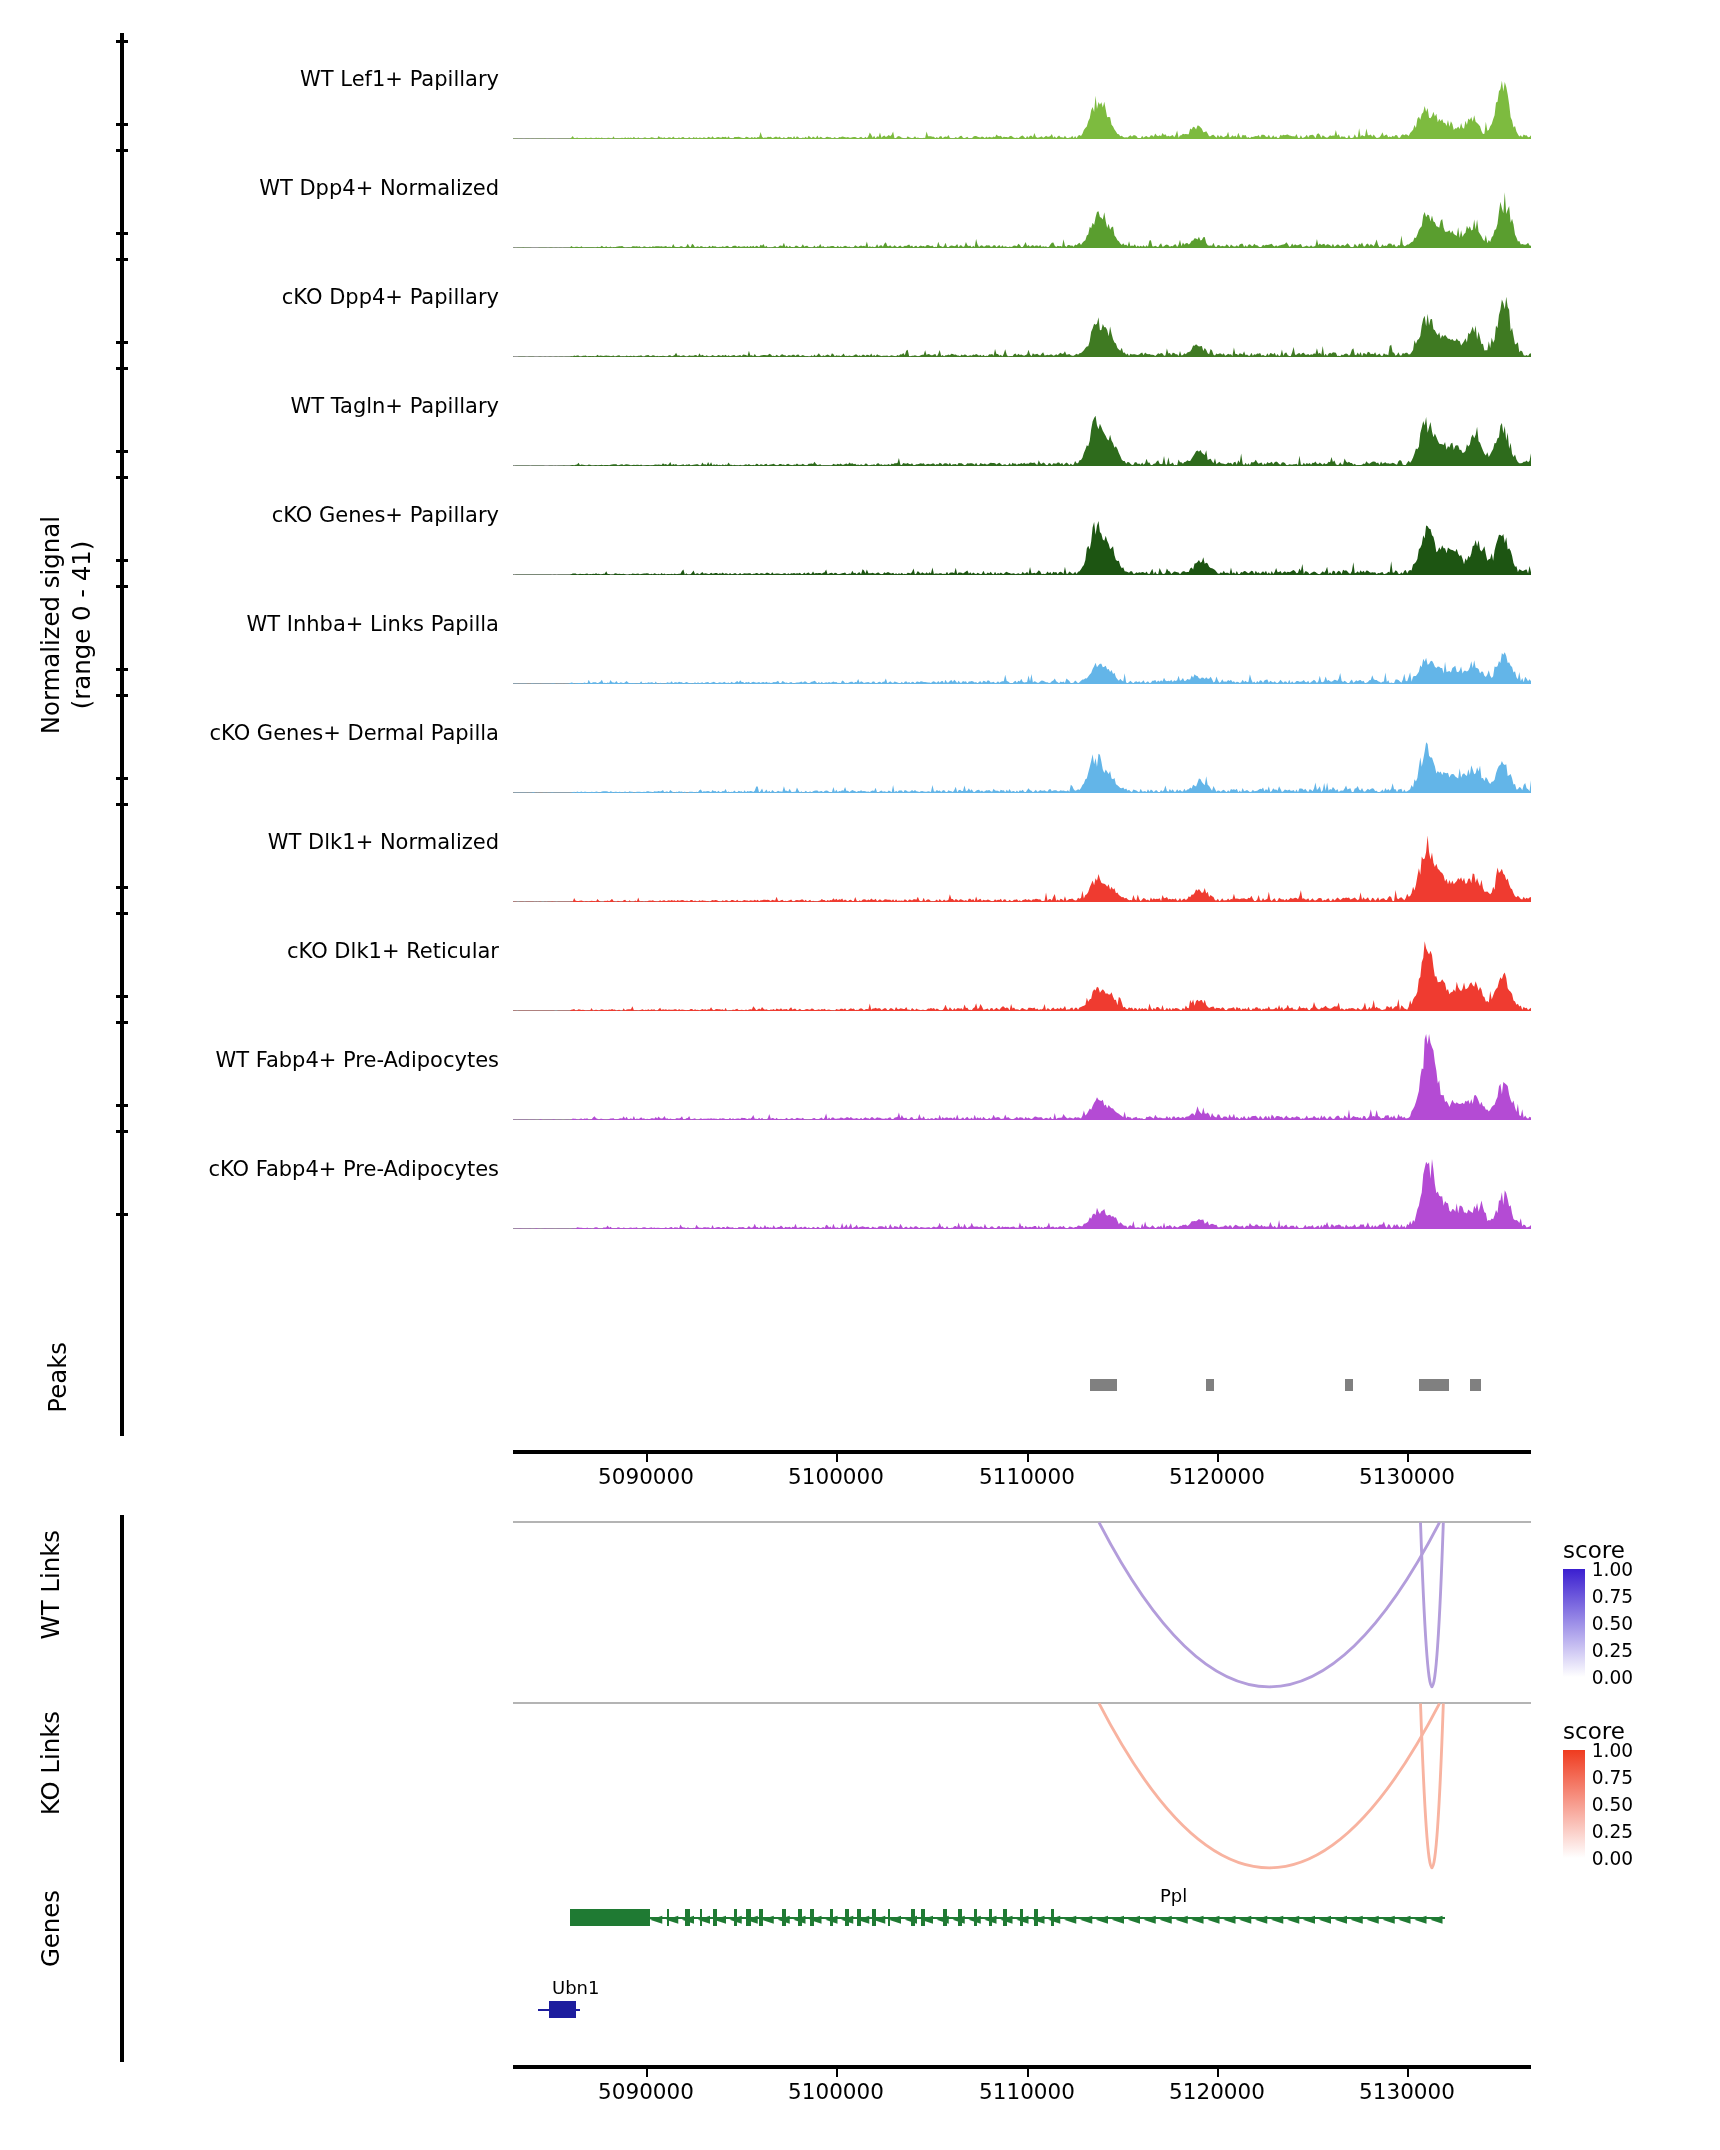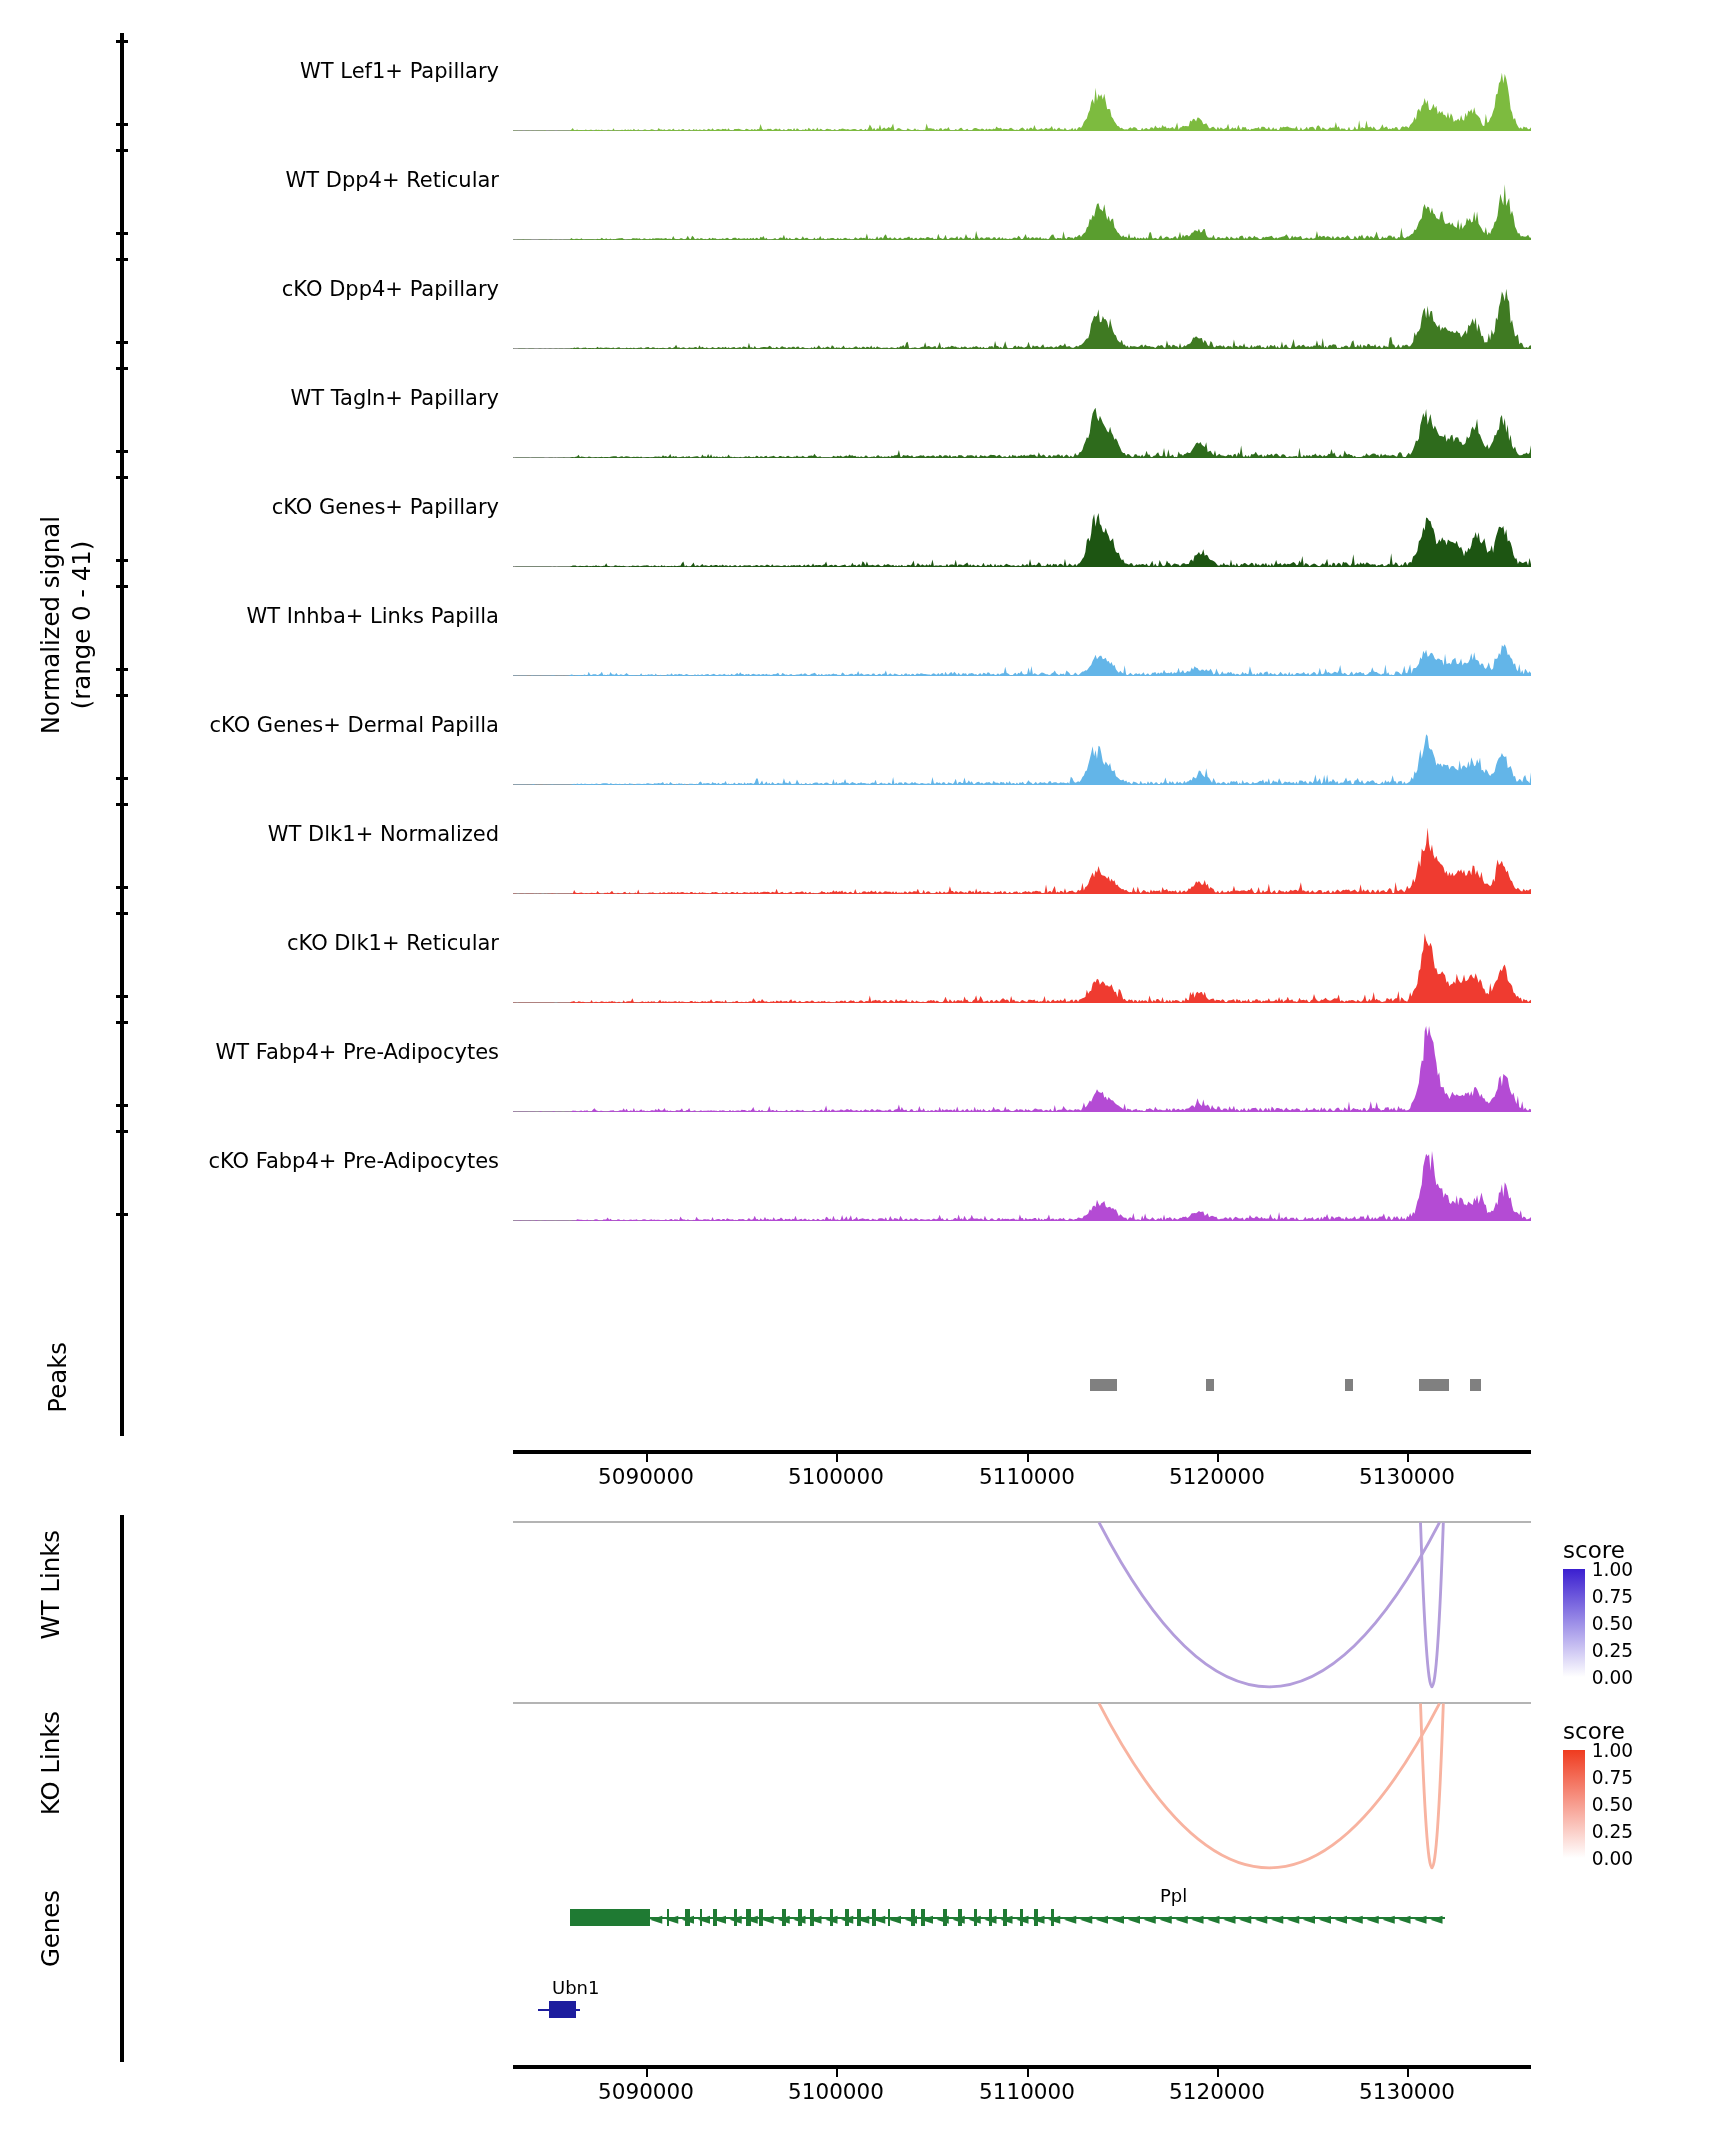--- a/index.html
+++ b/index.html
@@ -1,21 +1,21 @@
 <!DOCTYPE html>
 <html style="font-size:11.5px"><head>
 <meta charset="utf-8">
 <style>
   html,body{margin:0;padding:0;background:#ffffff;}
   body{width:1721px;height:2151px;font-family:"DejaVu Sans","Liberation Sans",sans-serif;color:#000;position:relative;overflow:hidden;}
   .root{position:absolute;inset:0;}
   .vlabel{writing-mode:vertical-rl;transform:rotate(180deg);text-align:center;}
 
   
-  #tracks{position:absolute;left:0;top:8px;width:1464px;height:1333px;}
+  #tracks{position:absolute;left:0;top:16px;width:1464px;height:1333px;}
   .track-row{position:absolute;left:0;width:1721px;height:109px;}
   .track-label{position:absolute;right:1222px;top:24.4px;font-size:21px;white-space:nowrap;text-align:right;}
   .track-plot{position:absolute;left:513px;top:0;width:1018px;height:109px;}
   .baseline{position:absolute;left:0;right:0;bottom:13px;height:0.7px;background:#9a9a9a;}
   .sig{position:absolute;left:0;bottom:13px;width:1018px;height:86px;}
 
   
   #sig-axis{position:absolute;left:116px;top:33px;width:10px;height:1312px;}
   #sig-axis .spine{position:absolute;left:4.3px;top:0;width:3.6px;height:100%;background:#000;}
   #sig-axis .tick{position:absolute;left:0;width:12.2px;height:2.9px;background:#000;}
@@ -76,21 +76,21 @@
       <div class="track-row" style="top: 27px;">
         <div class="track-label">WT Lef1+ Papillary</div>
         <div class="track-plot">
           <div class="baseline"></div>
           <svg class="sig" viewBox="0 0 1420 120" preserveAspectRatio="none">
             <polygon points="0,120 0.0,119.7 2.0,119.6 4.1,119.7 6.1,119.8 8.1,119.9 10.2,119.8 12.2,119.8 14.2,119.9 16.3,119.9 18.3,119.7 20.3,119.8 22.3,119.7 24.4,119.9 26.4,119.7 28.4,119.7 30.5,119.9 32.5,119.6 34.5,119.6 36.6,119.8 38.6,119.8 40.6,119.8 42.7,119.7 44.7,119.3 46.7,119.9 48.8,119.9 50.8,119.6 52.8,119.6 54.8,119.6 56.9,119.6 58.9,119.9 60.9,119.9 63.0,119.8 65.0,119.7 67.0,119.6 69.1,119.8 71.1,119.8 73.1,119.8 75.2,119.7 77.2,119.7 79.2,119.8 81.3,118.2 83.3,115.7 85.3,119.1 87.4,119.1 89.4,117.9 91.4,119.1 93.4,118.7 95.5,118.6 97.5,118.9 99.5,118.8 101.6,118.0 103.6,118.9 105.6,119.0 107.7,118.1 109.7,118.2 111.7,119.6 113.8,119.0 115.8,118.0 117.8,118.5 119.9,118.2 121.9,119.0 123.9,118.0 126.0,119.3 128.0,118.9 130.0,119.5 132.0,118.4 134.1,118.4 136.1,119.4 138.1,119.5 140.2,116.2 142.2,119.5 144.2,118.9 146.3,118.9 148.3,119.3 150.3,118.7 152.4,118.4 154.4,119.4 156.4,117.6 158.5,119.1 160.5,117.8 162.5,118.7 164.5,117.9 166.6,119.4 168.6,116.8 170.6,118.8 172.7,119.2 174.7,117.4 176.7,118.9 178.8,119.6 180.8,119.4 182.8,117.8 184.9,118.0 186.9,118.8 188.9,119.0 191.0,118.6 193.0,117.7 195.0,118.0 197.1,118.6 199.1,119.5 201.1,119.2 203.1,115.7 205.2,117.8 207.2,117.9 209.2,118.7 211.3,117.7 213.3,119.4 215.3,118.5 217.4,117.5 219.4,117.8 221.4,119.1 223.5,116.4 225.5,118.6 227.5,118.9 229.6,118.9 231.6,117.5 233.6,119.4 235.7,117.7 237.7,117.2 239.7,119.1 241.7,118.8 243.8,118.9 245.8,117.3 247.8,118.9 249.9,119.5 251.9,117.1 253.9,118.5 256.0,117.4 258.0,119.2 260.0,117.8 262.1,118.3 264.1,118.8 266.1,117.4 268.2,118.3 270.2,119.2 272.2,117.0 274.2,117.5 276.3,118.7 278.3,116.0 280.3,118.5 282.4,118.7 284.4,117.6 286.4,117.2 288.5,117.8 290.5,118.2 292.5,116.9 294.6,117.6 296.6,116.9 298.6,118.5 300.7,116.3 302.7,118.8 304.7,119.0 306.8,119.5 308.8,117.1 310.8,117.1 312.8,117.2 314.9,116.9 316.9,117.5 318.9,118.1 321.0,118.5 323.0,118.8 325.0,116.9 327.1,117.2 329.1,118.2 331.1,118.5 333.2,117.1 335.2,118.7 337.2,117.1 339.3,118.7 341.3,117.2 343.3,117.5 345.4,110.1 347.4,116.9 349.4,118.5 351.4,117.8 353.5,118.2 355.5,116.8 357.5,117.2 359.6,117.0 361.6,118.7 363.6,118.2 365.7,116.9 367.7,117.0 369.7,118.4 371.8,116.6 373.8,118.5 375.8,119.2 377.9,117.2 379.9,119.3 381.9,118.7 383.9,116.8 386.0,117.5 388.0,117.3 390.0,119.2 392.1,115.9 394.1,119.3 396.1,116.1 398.2,117.7 400.2,119.3 402.2,119.1 404.3,118.0 406.3,118.5 408.3,117.0 410.4,118.9 412.4,115.4 414.4,117.1 416.5,119.1 418.5,116.5 420.5,118.0 422.5,118.6 424.6,115.1 426.6,118.8 428.6,117.0 430.7,117.5 432.7,119.3 434.7,119.3 436.8,117.2 438.8,116.9 440.8,117.5 442.9,117.5 444.9,119.1 446.9,118.7 449.0,117.1 451.0,119.2 453.0,119.1 455.1,117.2 457.1,117.4 459.1,116.4 461.1,116.7 463.2,117.6 465.2,117.8 467.2,117.2 469.3,118.1 471.3,118.4 473.3,117.7 475.4,117.2 477.4,117.1 479.4,118.1 481.5,118.9 483.5,117.9 485.5,116.9 487.6,118.5 489.6,119.0 491.6,116.8 493.6,119.0 495.7,116.1 497.7,111.0 499.7,114.2 501.8,118.2 503.8,115.6 505.8,119.2 507.9,116.2 509.9,117.3 511.9,111.0 514.0,118.2 516.0,116.2 518.0,115.2 520.1,117.2 522.1,116.1 524.1,114.5 526.2,116.3 528.2,114.0 530.2,109.7 532.2,119.2 534.3,118.6 536.3,116.5 538.3,115.9 540.4,116.8 542.4,118.3 544.4,118.5 546.5,119.2 548.5,119.3 550.5,116.3 552.6,117.6 554.6,118.4 556.6,118.8 558.7,118.2 560.7,116.2 562.7,118.7 564.7,117.8 566.8,118.6 568.8,119.1 570.8,119.3 572.9,118.1 574.9,118.6 576.9,109.4 579.0,116.3 581.0,116.1 583.0,116.0 585.1,116.9 587.1,116.9 589.1,119.1 591.2,117.2 593.2,119.0 595.2,116.5 597.3,115.8 599.3,118.8 601.3,117.1 603.3,116.5 605.4,117.1 607.4,114.3 609.4,118.1 611.5,118.8 613.5,119.0 615.5,118.8 617.6,117.1 619.6,118.7 621.6,118.0 623.7,115.7 625.7,115.6 627.7,118.3 629.8,118.9 631.8,117.8 633.8,116.9 635.9,119.2 637.9,118.9 639.9,119.2 641.9,116.7 644.0,115.8 646.0,115.9 648.0,116.8 650.1,117.5 652.1,117.9 654.1,116.5 656.2,117.1 658.2,118.9 660.2,116.4 662.3,118.3 664.3,117.0 666.3,117.7 668.4,117.9 670.4,116.5 672.4,117.4 674.4,113.8 676.5,115.9 678.5,116.2 680.5,115.5 682.6,118.3 684.6,116.7 686.6,117.1 688.7,117.2 690.7,117.8 692.7,116.1 694.8,115.4 696.8,116.9 698.8,118.3 700.9,118.6 702.9,117.8 704.9,118.9 707.0,117.2 709.0,115.7 711.0,115.2 713.0,117.2 715.1,119.2 717.1,115.8 719.1,118.1 721.2,115.5 723.2,115.5 725.2,117.7 727.3,111.6 729.3,116.9 731.3,118.4 733.4,118.0 735.4,117.1 737.4,116.0 739.5,118.4 741.5,117.2 743.5,115.5 745.6,116.8 747.6,116.8 749.6,115.7 751.6,113.1 753.7,118.2 755.7,116.0 757.7,118.8 759.8,116.5 761.8,115.1 763.8,117.6 765.9,117.4 767.9,118.2 769.9,115.3 772.0,118.1 774.0,118.9 776.0,117.9 778.1,118.0 780.1,115.4 782.1,118.9 784.1,115.8 786.2,118.9 788.2,115.5 790.2,114.5 792.3,115.8 794.3,112.6 796.3,107.3 798.4,104.5 800.4,102.6 802.4,95.2 804.5,91.0 806.5,79.9 808.5,75.5 810.6,82.3 812.6,59.7 814.6,78.0 816.7,68.4 818.7,72.2 820.7,68.8 822.7,75.9 824.8,67.9 826.8,78.9 828.8,89.6 830.9,89.4 832.9,89.5 834.9,100.0 837.0,102.5 839.0,106.6 841.0,109.4 843.1,112.9 845.1,113.2 847.1,116.3 849.2,115.6 851.2,117.3 853.2,117.9 855.3,117.6 857.3,118.0 859.3,116.0 861.3,114.7 863.4,116.7 865.4,114.9 867.4,114.8 869.5,115.8 871.5,118.6 873.5,118.6 875.6,118.9 877.6,115.5 879.6,118.2 881.7,116.6 883.7,115.7 885.7,117.7 887.8,117.6 889.8,114.9 891.8,115.2 893.8,116.8 895.9,112.3 897.9,115.1 899.9,116.0 902.0,114.8 904.0,116.3 906.0,111.8 908.1,114.4 910.1,113.2 912.1,116.4 914.2,115.6 916.2,116.5 918.2,115.3 920.3,114.5 922.3,117.5 924.3,114.5 926.4,108.1 928.4,118.3 930.4,115.2 932.4,114.6 934.5,112.5 936.5,113.5 938.5,113.0 940.6,113.2 942.6,113.2 944.6,105.2 946.7,106.7 948.7,102.9 950.7,103.5 952.8,106.7 954.8,101.1 956.8,101.4 958.9,103.6 960.9,105.7 962.9,110.6 964.9,110.2 967.0,109.1 969.0,112.4 971.0,116.3 973.1,116.1 975.1,114.4 977.1,114.1 979.2,116.1 981.2,118.1 983.2,114.2 985.3,117.4 987.3,114.6 989.3,116.6 991.4,117.4 993.4,116.2 995.4,115.6 997.5,109.8 999.5,117.8 1001.5,117.3 1003.5,114.6 1005.6,116.7 1007.6,115.0 1009.6,117.9 1011.7,111.4 1013.7,116.2 1015.7,118.5 1017.8,114.0 1019.8,115.1 1021.8,114.4 1023.9,118.1 1025.9,117.3 1027.9,118.9 1030.0,116.7 1032.0,117.2 1034.0,116.4 1036.1,115.8 1038.1,116.3 1040.1,114.5 1042.1,117.9 1044.2,114.2 1046.2,114.2 1048.2,114.5 1050.3,117.0 1052.3,117.3 1054.3,114.0 1056.4,117.8 1058.4,117.8 1060.4,114.7 1062.5,118.0 1064.5,116.3 1066.5,118.9 1068.6,118.2 1070.6,114.1 1072.6,115.6 1074.6,114.0 1076.7,114.8 1078.7,114.2 1080.7,113.6 1082.8,115.2 1084.8,115.5 1086.8,116.1 1088.9,116.0 1090.9,116.6 1092.9,113.0 1095.0,118.1 1097.0,118.9 1099.0,114.8 1101.1,118.5 1103.1,117.8 1105.1,116.8 1107.2,114.0 1109.2,117.9 1111.2,114.9 1113.2,114.5 1115.3,114.1 1117.3,115.5 1119.3,118.8 1121.4,113.5 1123.4,111.9 1125.4,114.1 1127.5,118.3 1129.5,114.6 1131.5,116.3 1133.6,117.7 1135.6,118.2 1137.6,117.0 1139.7,114.8 1141.7,115.8 1143.7,115.0 1145.8,115.5 1147.8,107.6 1149.8,115.4 1151.8,113.4 1153.9,118.2 1155.9,116.2 1157.9,116.7 1160.0,116.6 1162.0,118.6 1164.0,118.5 1166.1,114.1 1168.1,118.5 1170.1,118.6 1172.2,117.8 1174.2,113.4 1176.2,117.7 1178.3,117.5 1180.3,105.1 1182.3,116.9 1184.3,114.5 1186.4,115.8 1188.4,116.3 1190.4,105.5 1192.5,114.6 1194.5,114.8 1196.5,113.8 1198.6,116.8 1200.6,113.6 1202.6,116.6 1204.7,118.5 1206.7,118.4 1208.7,117.4 1210.8,114.6 1212.8,110.7 1214.8,116.2 1216.9,114.4 1218.9,113.7 1220.9,117.4 1222.9,116.6 1225.0,117.7 1227.0,115.5 1229.0,116.8 1231.1,114.3 1233.1,114.8 1235.1,118.3 1237.2,118.2 1239.2,114.6 1241.2,113.4 1243.3,114.8 1245.3,113.3 1247.3,114.2 1249.4,115.9 1251.4,111.8 1253.4,109.4 1255.5,107.2 1257.5,100.5 1259.5,104.8 1261.5,91.9 1263.6,88.9 1265.6,93.1 1267.6,85.1 1269.7,82.8 1271.7,73.9 1273.7,82.4 1275.8,76.8 1277.8,90.5 1279.8,91.0 1281.9,87.8 1283.9,82.1 1285.9,88.7 1288.0,84.7 1290.0,96.7 1292.0,91.7 1294.0,95.1 1296.1,92.1 1298.1,97.6 1300.1,97.4 1302.2,102.0 1304.2,93.5 1306.2,102.8 1308.3,95.2 1310.3,99.0 1312.3,107.4 1314.4,105.1 1316.4,105.4 1318.4,102.7 1320.5,106.1 1322.5,97.6 1324.5,104.4 1326.6,105.7 1328.6,94.4 1330.6,100.4 1332.6,91.3 1334.7,93.5 1336.7,89.3 1338.7,95.9 1340.8,86.8 1342.8,96.0 1344.8,97.7 1346.9,99.8 1348.9,102.1 1350.9,108.7 1353.0,113.0 1355.0,112.8 1357.0,96.1 1359.1,108.5 1361.1,107.3 1363.1,102.2 1365.2,98.9 1367.2,92.5 1369.2,87.0 1371.2,68.9 1373.3,68.1 1375.3,53.4 1377.3,50.5 1379.4,38.7 1381.4,53.8 1383.4,40.4 1385.5,47.3 1387.5,58.0 1389.5,71.0 1391.6,89.5 1393.6,94.2 1395.6,103.9 1397.7,101.7 1399.7,109.6 1401.7,113.3 1403.7,116.5 1405.8,114.7 1407.8,117.7 1409.8,113.6 1411.9,115.2 1413.9,114.7 1415.9,117.5 1418.0,117.3 1420.0,114.9 1420,120" fill="#7dbb3f"></polygon>
           </svg>
         </div>
       </div>
       <div class="track-row" style="top: 136px;">
-        <div class="track-label">WT Dpp4+ Reticular</div>
+        <div class="track-label">WT Dpp4+ Normalized</div>
         <div class="track-plot">
           <div class="baseline"></div>
           <svg class="sig" viewBox="0 0 1420 120" preserveAspectRatio="none">
             <polygon points="0,120 0.0,119.9 2.0,119.8 4.1,119.9 6.1,119.7 8.1,119.8 10.2,119.7 12.2,119.6 14.2,119.4 16.3,119.7 18.3,119.7 20.3,119.8 22.3,119.8 24.4,119.8 26.4,119.9 28.4,119.9 30.5,119.9 32.5,119.9 34.5,119.9 36.6,119.5 38.6,119.8 40.6,119.8 42.7,119.8 44.7,119.7 46.7,119.6 48.8,119.9 50.8,119.8 52.8,119.3 54.8,119.8 56.9,119.9 58.9,119.7 60.9,119.8 63.0,119.9 65.0,119.7 67.0,119.7 69.1,119.9 71.1,119.6 73.1,119.8 75.2,119.6 77.2,119.7 79.2,119.7 81.3,117.2 83.3,118.5 85.3,119.2 87.4,118.3 89.4,118.2 91.4,118.5 93.4,119.1 95.5,117.7 97.5,119.4 99.5,119.3 101.6,119.1 103.6,118.9 105.6,119.1 107.7,118.9 109.7,119.1 111.7,119.1 113.8,119.2 115.8,119.2 117.8,118.2 119.9,119.1 121.9,118.5 123.9,117.0 126.0,118.5 128.0,118.9 130.0,117.7 132.0,118.9 134.1,118.8 136.1,117.8 138.1,119.5 140.2,118.5 142.2,119.0 144.2,118.4 146.3,117.8 148.3,117.6 150.3,117.6 152.4,117.3 154.4,118.5 156.4,119.5 158.5,119.2 160.5,118.9 162.5,118.9 164.5,119.3 166.6,117.6 168.6,117.4 170.6,117.9 172.7,117.5 174.7,118.1 176.7,117.4 178.8,119.5 180.8,118.9 182.8,117.4 184.9,118.2 186.9,119.1 188.9,118.9 191.0,117.8 193.0,119.0 195.0,117.6 197.1,118.3 199.1,117.4 201.1,117.5 203.1,117.7 205.2,117.9 207.2,117.7 209.2,118.2 211.3,117.9 213.3,117.3 215.3,118.7 217.4,118.2 219.4,118.1 221.4,119.0 223.5,114.5 225.5,118.1 227.5,118.5 229.6,118.5 231.6,119.0 233.6,117.5 235.7,117.4 237.7,119.1 239.7,118.8 241.7,117.8 243.8,114.0 245.8,118.0 247.8,119.0 249.9,114.0 251.9,115.9 253.9,119.3 256.0,118.3 258.0,117.4 260.0,119.1 262.1,117.2 264.1,117.9 266.1,118.8 268.2,118.3 270.2,119.3 272.2,118.6 274.2,117.0 276.3,118.9 278.3,117.0 280.3,117.9 282.4,117.5 284.4,119.1 286.4,119.1 288.5,118.3 290.5,118.5 292.5,117.7 294.6,118.6 296.6,117.9 298.6,117.0 300.7,118.0 302.7,119.4 304.7,118.8 306.8,117.3 308.8,117.0 310.8,116.9 312.8,118.7 314.9,117.3 316.9,118.2 318.9,118.2 321.0,118.0 323.0,117.7 325.0,118.5 327.1,117.1 329.1,118.8 331.1,117.3 333.2,118.1 335.2,117.0 337.2,119.1 339.3,117.0 341.3,117.7 343.3,119.3 345.4,115.5 347.4,116.7 349.4,114.4 351.4,118.5 353.5,116.8 355.5,119.5 357.5,119.0 359.6,119.4 361.6,118.8 363.6,118.2 365.7,117.1 367.7,119.3 369.7,119.0 371.8,116.9 373.8,116.5 375.8,117.4 377.9,112.5 379.9,118.6 381.9,116.6 383.9,119.4 386.0,117.0 388.0,118.6 390.0,118.5 392.1,119.3 394.1,117.0 396.1,116.8 398.2,118.2 400.2,119.1 402.2,118.4 404.3,114.9 406.3,118.2 408.3,117.1 410.4,116.9 412.4,118.7 414.4,119.0 416.5,119.4 418.5,118.9 420.5,116.6 422.5,119.4 424.6,117.6 426.6,118.0 428.6,114.5 430.7,118.7 432.7,117.2 434.7,119.1 436.8,119.2 438.8,117.5 440.8,118.1 442.9,117.4 444.9,117.3 446.9,117.1 449.0,118.7 451.0,119.1 453.0,116.7 455.1,118.9 457.1,117.7 459.1,118.8 461.1,118.0 463.2,116.7 465.2,117.4 467.2,118.6 469.3,117.8 471.3,119.3 473.3,119.3 475.4,118.5 477.4,116.1 479.4,117.6 481.5,118.5 483.5,117.1 485.5,116.6 487.6,117.6 489.6,117.0 491.6,118.0 493.6,110.8 495.7,119.1 497.7,117.4 499.7,118.7 501.8,117.8 503.8,119.0 505.8,118.4 507.9,114.7 509.9,118.5 511.9,116.6 514.0,116.3 516.0,118.1 518.0,114.2 520.1,112.0 522.1,117.3 524.1,117.7 526.2,116.2 528.2,118.2 530.2,118.4 532.2,116.2 534.3,117.9 536.3,118.9 538.3,117.4 540.4,116.5 542.4,118.5 544.4,118.1 546.5,116.9 548.5,117.3 550.5,116.1 552.6,115.2 554.6,117.9 556.6,116.6 558.7,119.2 560.7,117.2 562.7,116.9 564.7,119.2 566.8,117.6 568.8,116.4 570.8,117.7 572.9,117.3 574.9,118.1 576.9,116.2 579.0,115.9 581.0,116.8 583.0,117.6 585.1,116.5 587.1,118.9 589.1,118.1 591.2,118.6 593.2,111.2 595.2,116.9 597.3,117.5 599.3,118.5 601.3,117.5 603.3,112.5 605.4,118.7 607.4,118.9 609.4,117.1 611.5,116.6 613.5,116.8 615.5,117.6 617.6,117.0 619.6,114.4 621.6,119.2 623.7,116.1 625.7,116.6 627.7,118.6 629.8,117.7 631.8,111.6 633.8,116.2 635.9,117.7 637.9,116.5 639.9,119.2 641.9,116.8 644.0,118.6 646.0,107.6 648.0,115.2 650.1,118.5 652.1,116.7 654.1,116.0 656.2,118.0 658.2,117.9 660.2,116.0 662.3,116.4 664.3,116.0 666.3,118.4 668.4,118.3 670.4,116.3 672.4,116.3 674.4,118.9 676.5,117.2 678.5,115.7 680.5,119.0 682.6,116.0 684.6,118.6 686.6,117.4 688.7,118.3 690.7,118.9 692.7,117.9 694.8,118.5 696.8,117.8 698.8,116.6 700.9,116.7 702.9,117.5 704.9,113.9 707.0,115.8 709.0,118.8 711.0,118.7 713.0,115.9 715.1,111.5 717.1,117.4 719.1,115.9 721.2,118.4 723.2,116.8 725.2,115.7 727.3,117.9 729.3,116.4 731.3,116.5 733.4,118.0 735.4,115.5 737.4,118.5 739.5,117.7 741.5,118.2 743.5,117.6 745.6,119.2 747.6,118.1 749.6,115.1 751.6,112.7 753.7,112.2 755.7,117.0 757.7,118.6 759.8,116.7 761.8,117.6 763.8,117.2 765.9,118.3 767.9,107.7 769.9,116.7 772.0,118.5 774.0,115.7 776.0,115.8 778.1,116.8 780.1,116.4 782.1,118.3 784.1,115.1 786.2,116.1 788.2,113.9 790.2,112.7 792.3,115.7 794.3,112.8 796.3,110.5 798.4,109.3 800.4,102.6 802.4,101.2 804.5,90.2 806.5,92.6 808.5,84.6 810.6,87.9 812.6,77.4 814.6,69.6 816.7,68.7 818.7,76.8 820.7,77.8 822.7,80.3 824.8,70.0 826.8,82.8 828.8,92.0 830.9,86.0 832.9,94.6 834.9,91.1 837.0,90.0 839.0,102.6 841.0,105.1 843.1,109.1 845.1,110.6 847.1,113.7 849.2,115.7 851.2,113.4 853.2,116.1 855.3,115.1 857.3,117.5 859.3,110.6 861.3,117.4 863.4,116.6 865.4,117.3 867.4,114.8 869.5,118.5 871.5,116.6 873.5,118.4 875.6,116.8 877.6,118.3 879.6,116.0 881.7,118.5 883.7,116.3 885.7,118.1 887.8,109.7 889.8,109.2 891.8,117.7 893.8,117.9 895.9,117.0 897.9,117.9 899.9,118.9 902.0,115.3 904.0,113.3 906.0,118.3 908.1,117.5 910.1,115.8 912.1,115.0 914.2,116.1 916.2,118.1 918.2,117.1 920.3,117.6 922.3,115.5 924.3,114.8 926.4,118.6 928.4,115.5 930.4,108.5 932.4,117.5 934.5,112.4 936.5,115.6 938.5,113.4 940.6,113.0 942.6,115.0 944.6,113.3 946.7,110.0 948.7,109.6 950.7,106.4 952.8,106.8 954.8,108.2 956.8,104.2 958.9,109.5 960.9,109.0 962.9,105.1 964.9,104.6 967.0,113.0 969.0,116.2 971.0,116.7 973.1,116.5 975.1,116.9 977.1,112.7 979.2,117.8 981.2,118.5 983.2,115.7 985.3,116.3 987.3,118.0 989.3,116.8 991.4,117.6 993.4,117.4 995.4,114.7 997.5,116.4 999.5,119.0 1001.5,115.2 1003.5,116.8 1005.6,118.0 1007.6,118.0 1009.6,116.0 1011.7,118.3 1013.7,115.2 1015.7,114.2 1017.8,114.0 1019.8,118.7 1021.8,116.3 1023.9,118.7 1025.9,115.4 1027.9,114.7 1030.0,116.7 1032.0,117.2 1034.0,114.2 1036.1,116.2 1038.1,116.2 1040.1,117.9 1042.1,118.9 1044.2,118.1 1046.2,115.6 1048.2,116.9 1050.3,115.3 1052.3,115.8 1054.3,115.3 1056.4,114.8 1058.4,114.0 1060.4,116.9 1062.5,118.0 1064.5,116.2 1066.5,117.9 1068.6,116.6 1070.6,116.0 1072.6,115.6 1074.6,115.0 1076.7,114.4 1078.7,111.9 1080.7,114.5 1082.8,118.2 1084.8,117.4 1086.8,113.7 1088.9,117.0 1090.9,114.6 1092.9,116.1 1095.0,116.0 1097.0,115.1 1099.0,114.5 1101.1,118.5 1103.1,118.1 1105.1,117.5 1107.2,116.6 1109.2,117.9 1111.2,118.2 1113.2,116.2 1115.3,118.2 1117.3,118.0 1119.3,116.9 1121.4,107.5 1123.4,116.3 1125.4,113.7 1127.5,115.8 1129.5,114.9 1131.5,114.1 1133.6,116.7 1135.6,114.7 1137.6,115.1 1139.7,116.0 1141.7,117.9 1143.7,114.2 1145.8,118.4 1147.8,116.8 1149.8,115.1 1151.8,115.6 1153.9,118.0 1155.9,116.3 1157.9,115.6 1160.0,117.2 1162.0,115.5 1164.0,113.5 1166.1,115.3 1168.1,118.2 1170.1,118.8 1172.2,118.5 1174.2,114.1 1176.2,116.4 1178.3,118.3 1180.3,113.8 1182.3,115.4 1184.3,112.4 1186.4,117.7 1188.4,117.8 1190.4,114.6 1192.5,113.7 1194.5,117.2 1196.5,114.3 1198.6,115.7 1200.6,117.5 1202.6,113.8 1204.7,108.1 1206.7,115.3 1208.7,118.8 1210.8,118.3 1212.8,114.7 1214.8,117.7 1216.9,116.6 1218.9,117.2 1220.9,114.2 1222.9,113.7 1225.0,113.9 1227.0,116.9 1229.0,114.3 1231.1,117.9 1233.1,118.3 1235.1,115.7 1237.2,116.4 1239.2,102.5 1241.2,115.0 1243.3,117.5 1245.3,116.8 1247.3,115.1 1249.4,115.0 1251.4,113.4 1253.4,111.7 1255.5,111.0 1257.5,105.3 1259.5,105.9 1261.5,101.3 1263.6,95.0 1265.6,91.7 1267.6,89.6 1269.7,74.8 1271.7,69.8 1273.7,77.1 1275.8,73.4 1277.8,74.7 1279.8,82.9 1281.9,74.6 1283.9,83.0 1285.9,84.2 1288.0,89.8 1290.0,90.3 1292.0,91.6 1294.0,82.0 1296.1,79.7 1298.1,91.3 1300.1,97.4 1302.2,97.3 1304.2,97.0 1306.2,95.1 1308.3,99.3 1310.3,95.6 1312.3,100.5 1314.4,101.8 1316.4,103.3 1318.4,91.0 1320.5,106.1 1322.5,95.1 1324.5,104.6 1326.6,100.4 1328.6,98.8 1330.6,89.0 1332.6,93.6 1334.7,89.5 1336.7,95.6 1338.7,94.4 1340.8,80.1 1342.8,94.1 1344.8,80.1 1346.9,97.2 1348.9,100.5 1350.9,103.5 1353.0,108.2 1355.0,110.7 1357.0,101.9 1359.1,113.5 1361.1,109.0 1363.1,111.6 1365.2,104.9 1367.2,102.9 1369.2,95.0 1371.2,93.9 1373.3,86.0 1375.3,69.7 1377.3,55.5 1379.4,64.7 1381.4,71.5 1383.4,42.1 1385.5,72.5 1387.5,66.2 1389.5,61.3 1391.6,84.7 1393.6,79.2 1395.6,87.2 1397.7,101.0 1399.7,105.3 1401.7,111.0 1403.7,110.4 1405.8,115.0 1407.8,114.3 1409.8,115.0 1411.9,115.6 1413.9,114.7 1415.9,112.5 1418.0,116.5 1420.0,116.9 1420,120" fill="#5a9e2f"></polygon>
           </svg>
         </div>
       </div>
       <div class="track-row" style="top: 245px;">
         <div class="track-label">cKO Dpp4+ Papillary</div>
         <div class="track-plot">

